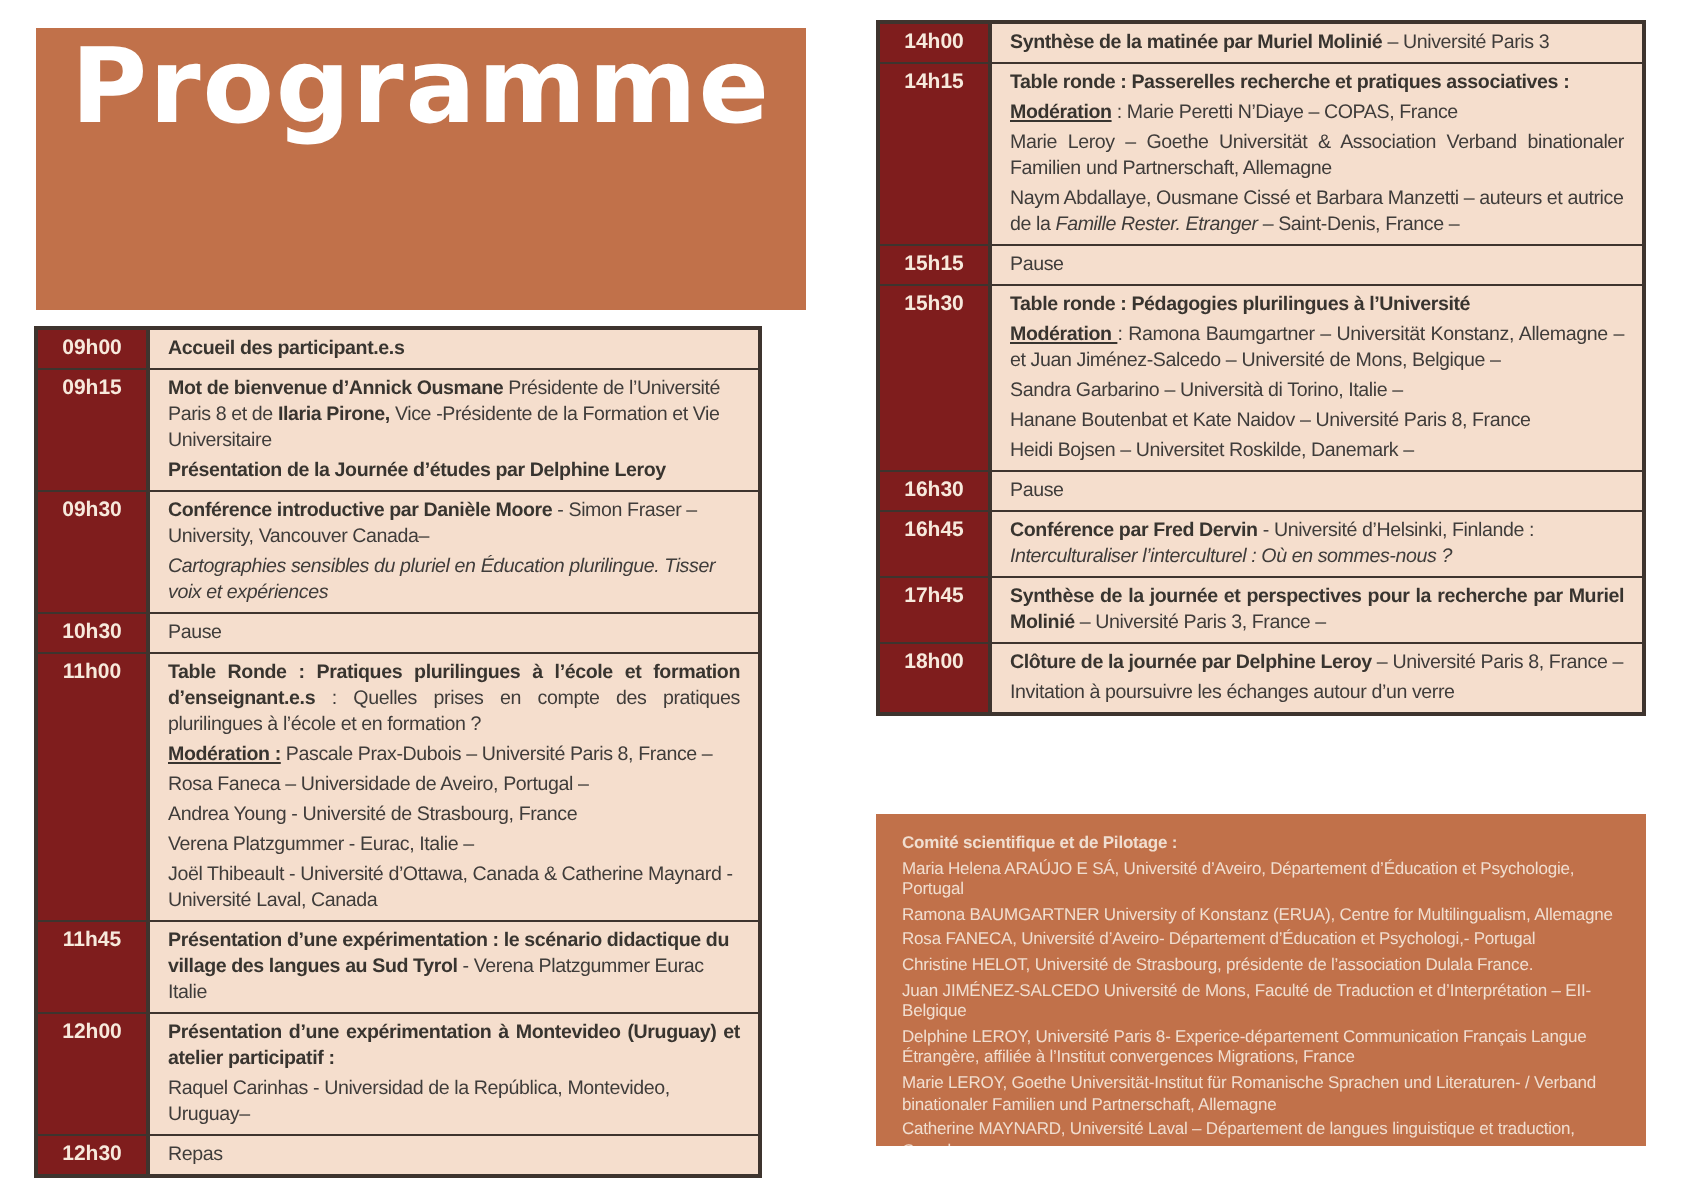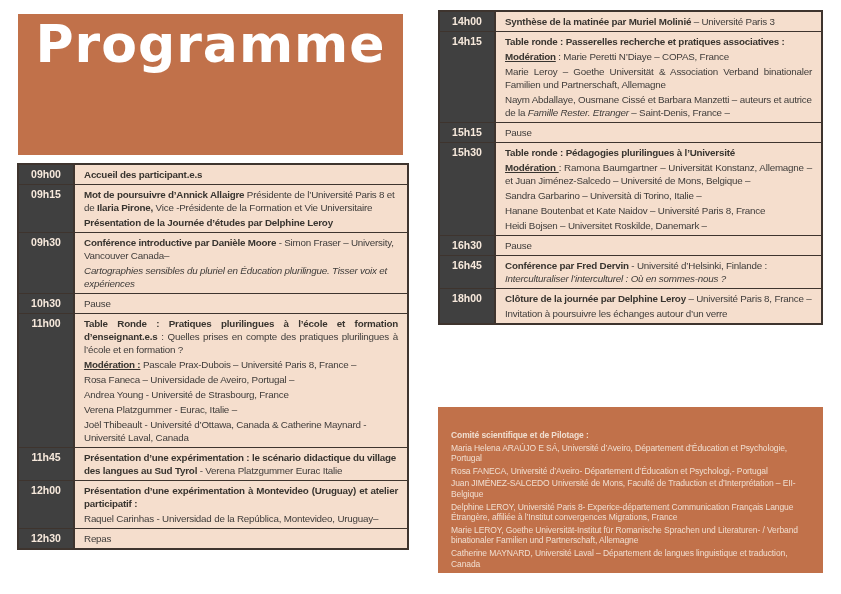--- a/index.html
+++ b/index.html
@@ -13,41 +13,41 @@
     background:#c1714a; display:flex; align-items:flex-start; justify-content:center;
   }
   .banner-title {
     color:#ffffff; font-size:52px; font-weight:bold; letter-spacing:1px;
     font-family:"DejaVu Sans", sans-serif;
   }
   
   .schedule {
     position:absolute; border:2px solid #3e342e; background:#f5decd; box-sizing:border-box;
   }
-  .schedule-left  { left:17px;  top:163px; width:392px; }
+  .schedule-left  { left:17px;  top:163px; width:364px; }
   .schedule-right { left:438px; top:10px;  width:385px; }
   .row { display:flex; align-items:stretch; border-top:1.5px solid #3e342e; }
   .row:first-child { border-top:none; }
   .time {
-    flex:0 0 56px; width:56px; background:#404040; border-right:2px solid #3e342e;
+    flex:0 0 56px; width:56px; background:#7f1d1d; border-right:2px solid #3e342e;
     color:#f7e9dc; font-weight:bold; font-size:10.5px; text-align:center; padding-top:3px;
     box-sizing:border-box;
   }
   .cell { flex:1; padding:1px 9px 1px 9px; min-width:0; }
   .cell p {
     margin:2px 0; font-size:9.8px; line-height:13px; color:#3f3c3a; letter-spacing:-0.2px;
   }
   .b { font-weight:bold; color:#38342f; }
   .i { font-style:italic; }
   .u { text-decoration:underline; }
   .j { text-align:justify; }
   
   .committee {
     position:absolute; left:438px; top:407px; width:385px; height:166px;
-    background:#c1714a; box-sizing:border-box; padding:23px 13px; overflow:hidden;
+    background:#c1714a; box-sizing:border-box; padding:9px 13px; overflow:hidden;
   }
   .committee-title {
     font-size:9.5px; font-weight:bold; color:#f8ece0; margin:0 0 7px 0; letter-spacing:-0.1px;
   }
   .committee p {
     margin:0 0 2px 0; font-size:8.5px; line-height:10.6px; color:#f0ded0; letter-spacing:-0.1px;
   }
 </style>
 </head>
 <body>
@@ -61,21 +61,21 @@
   <div class="schedule schedule-left" id="schedule-left">
       <div class="row">
         <div class="time">09h00</div>
         <div class="cell">
           <p><span class="b">Accueil des participant.e.s</span></p>
         </div>
       </div>
       <div class="row">
         <div class="time">09h15</div>
         <div class="cell">
-          <p><span class="b">Mot de poursuivre d’Annick Allaigre</span><span> Présidente de l’Université Paris 8 et de </span><span class="b">Ilaria Pirone,</span><span> Vice -Présidente de la Formation et Vie Universitaire</span></p>
+          <p><span class="b">Mot de bienvenue d’Annick Ousmane</span><span> Présidente de l’Université Paris 8 et de </span><span class="b">Ilaria Pirone,</span><span> Vice -Présidente de la Formation et Vie Universitaire</span></p>
           <p><span class="b">Présentation de la Journée d’études par Delphine Leroy</span></p>
         </div>
       </div>
       <div class="row">
         <div class="time">09h30</div>
         <div class="cell">
           <p><span class="b">Conférence introductive par Danièle Moore</span><span> - Simon Fraser – University, Vancouver Canada–</span></p>
           <p><span class="i">Cartographies sensibles du pluriel en Éducation plurilingue. Tisser voix et expériences</span></p>
         </div>
       </div>
@@ -155,33 +155,41 @@
           <p><span>Pause</span></p>
         </div>
       </div>
       <div class="row">
         <div class="time">16h45</div>
         <div class="cell">
           <p><span class="b">Conférence par Fred Dervin</span><span> - Université d’Helsinki, Finlande :</span><br><span class="i">Interculturaliser l’interculturel : Où en sommes-nous ?</span></p>
         </div>
       </div>
       <div class="row">
+        <div class="time">17h45</div>
+        <div class="cell">
+          <p class="j"><span class="b">Synthèse de la journée et perspectives pour la recherche par Muriel Molinié</span><span> – Université Paris 3, France –</span></p>
+        </div>
+      </div>
+      <div class="row">
         <div class="time">18h00</div>
         <div class="cell">
           <p><span class="b">Clôture de la journée par Delphine Leroy</span><span> – Université Paris 8, France –</span></p>
           <p><span>Invitation à poursuivre les échanges autour d’un verre</span></p>
         </div>
       </div>
     </div>
 
   <div class="committee">
     <p class="committee-title">Comité scientifique et de Pilotage :</p>
     <div id="committee-list">
         <p>Maria Helena ARAÚJO E SÁ, Université d’Aveiro, Département d’Éducation et Psychologie, Portugal</p>
+        <p>Ramona BAUMGARTNER University of Konstanz (ERUA), Centre for Multilingualism, Allemagne</p>
         <p>Rosa FANECA, Université d’Aveiro- Département d’Éducation et Psychologi,- Portugal</p>
+        <p>Christine HELOT, Université de Strasbourg, présidente de l’association Dulala France.</p>
         <p>Juan JIMÉNEZ-SALCEDO Université de Mons, Faculté de Traduction et d’Interprétation – EII- Belgique</p>
         <p>Delphine LEROY, Université Paris 8- Experice-département Communication Français Langue Étrangère, affiliée à l’Institut convergences Migrations, France</p>
         <p>Marie LEROY, Goethe Universität-Institut für Romanische Sprachen und Literaturen- / Verband binationaler Familien und Partnerschaft, Allemagne</p>
         <p>Catherine MAYNARD, Université Laval – Département de langues linguistique et traduction, Canada</p>
       </div>
   </div>
 
 </div>
 
 </body></html>

